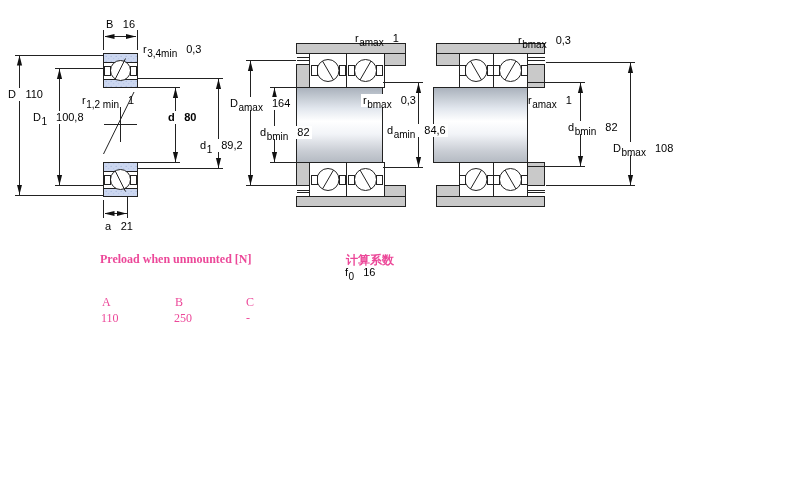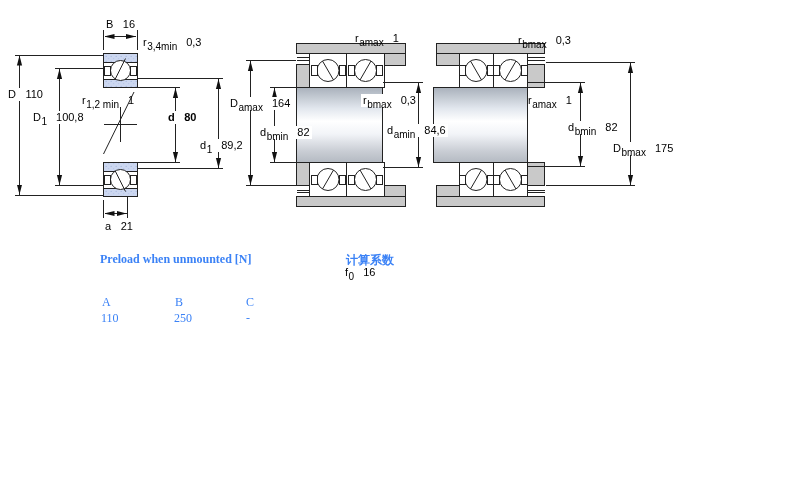--- a/index.html
+++ b/index.html
@@ -9,21 +9,21 @@
     font-family:"Liberation Sans", sans-serif; overflow:hidden;
   }
   #drawing { position:absolute; left:0; top:0; }
   .dim {
     position:absolute; font:11px "Liberation Sans", sans-serif;
     color:#000; white-space:nowrap; line-height:13px;
   }
   .dim .sub { font-size:10px; position:relative; top:3.5px; margin-left:0.5px; }
   .dim .val { margin-left:9px; }
   .wbg { background:#ffffff; padding:0 2px; }
-  .ser  { position:absolute; font:12px "Liberation Serif", serif; color:#3b82f6; white-space:nowrap; }
+  .ser  { position:absolute; font:12px "Liberation Serif", serif; color:#ec4899; white-space:nowrap; }
   .serb { font-weight:bold; }
 </style>
 </head>
 <body>
 
 <div id="stage">
 
   <svg id="drawing" width="800" height="500" viewBox="0 0 800 500">
     <defs>
       <marker id="mu" markerUnits="userSpaceOnUse" markerWidth="8" markerHeight="11" refX="3.5" refY="0">
@@ -198,21 +198,21 @@
 
       <line x1="546" y1="62.5" x2="635" y2="62.5"></line>
       <line x1="546" y1="185.5" x2="635" y2="185.5"></line>
       <line x1="630.5" y1="63" x2="630.5" y2="185" marker-start="url(#mu)" marker-end="url(#md)"></line>
     </g>
   </svg>
 
   <div class="dim" style="left:106px; top:18px;">
     <span>B</span><span class="sub"></span><span class="val">16</span>
   </div>
-  <div class="dim" style="left:143px; top:36px;">
+  <div class="dim" style="left:143px; top:43px;">
     <span>r</span><span class="sub">3,4min</span><span class="val">0,3</span>
   </div>
   <div class="dim wbg" style="left:6px; top:88px;">
     <span>D</span><span class="sub"></span><span class="val">110</span>
   </div>
   <div class="dim wbg" style="left:31px; top:111px;">
     <span>D</span><span class="sub">1</span><span class="val">100,8</span>
   </div>
   <div class="dim" style="left:82px; top:94px;">
     <span>r</span><span class="sub">1,2 min</span><span class="val">1</span>
@@ -246,21 +246,21 @@
   <div class="dim" style="left:518px; top:34px;">
     <span>r</span><span class="sub">bmax</span><span class="val">0,3</span>
   </div>
   <div class="dim" style="left:528px; top:94px;">
     <span>r</span><span class="sub">amax</span><span class="val">1</span>
   </div>
   <div class="dim wbg" style="left:566px; top:121px;">
     <span>d</span><span class="sub">bmin</span><span class="val">82</span>
   </div>
   <div class="dim wbg" style="left:611px; top:142px;">
-    <span>D</span><span class="sub">bmax</span><span class="val">175</span>
+    <span>D</span><span class="sub">bmax</span><span class="val">108</span>
   </div>
 
   <div class="ser serb" style="left:100px; top:252px;">Preload when unmounted [N]</div>
   <div class="ser" style="left:102px; top:295px;">A</div>
   <div class="ser" style="left:175px; top:295px;">B</div>
   <div class="ser" style="left:246px; top:295px;">C</div>
   <div class="ser" style="left:101px; top:311px;">110</div>
   <div class="ser" style="left:174px; top:311px;">250</div>
   <div class="ser" style="left:246px; top:311px;">-</div>
 

